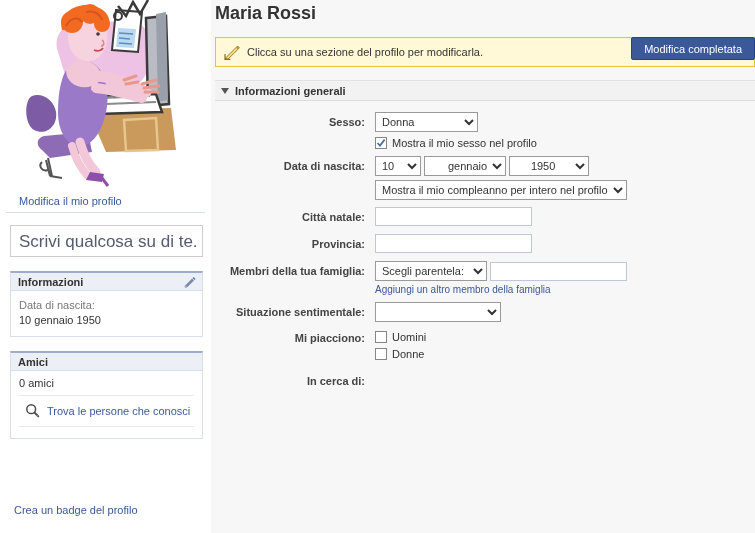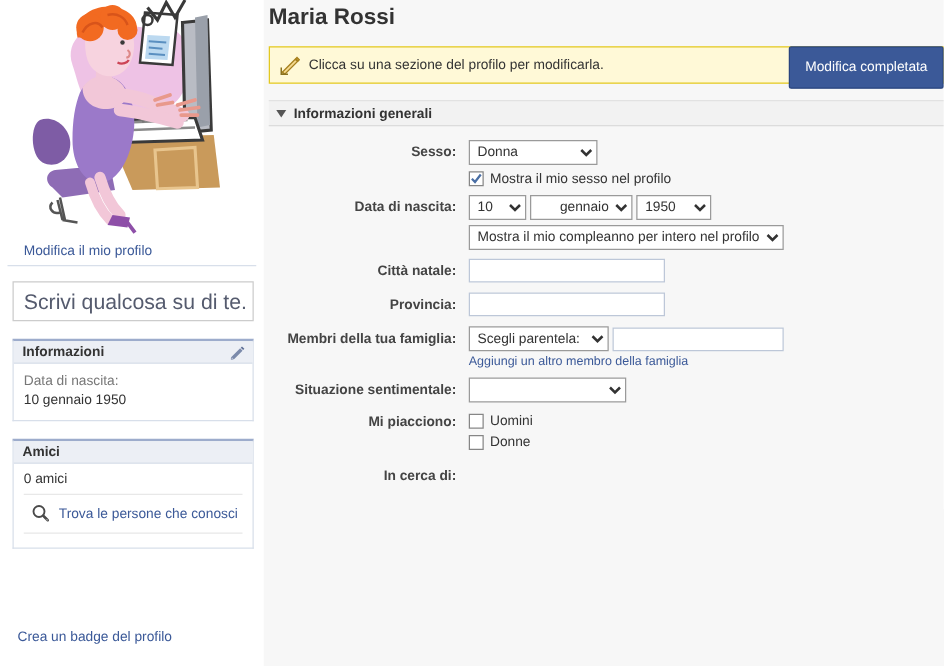--- a/index.html
+++ b/index.html
@@ -211,21 +211,21 @@
   .notice-btn {
     position: absolute;
     right: -1px;
     top: -1px;
     background: #3B5998;
     border: 1px solid #29447E;
     color: #ffffff;
     font-size: 11px;
     font-weight: normal;
     padding: 0 12px;
-    height: 34px;
+    height: 23px;
     line-height: 23px;
     cursor: pointer;
     font-family: "Liberation Sans", sans-serif;
     border-radius: 2px;
   }
 
   
   .section-header {
     margin: 13px 0 0 4px;
     background: #F2F2F2;
@@ -280,21 +280,21 @@
     border: 1px solid #9a9a9a;
     background: #ffffff;
     height: 20px;
     padding: 1px 2px;
     box-sizing: border-box;
     border-radius: 0;
   }
   .sel-gender { width: 103px; }
   .sel-day { width: 46px; }
   .sel-month { width: 82px; text-align: right; }
-  .sel-year { width: 60px; }
+  .sel-year { width: 80px; text-align: center; }
   .sel-bdayvis { width: 252px; margin-top: 4px; }
   .sel-relative { width: 112px; }
   .sel-status { width: 126px; }
 
   input.txt {
     font-family: "Liberation Sans", sans-serif;
     font-size: 11px;
     color: #333333;
     border: 1px solid #bdc7d8;
     background: #ffffff;

